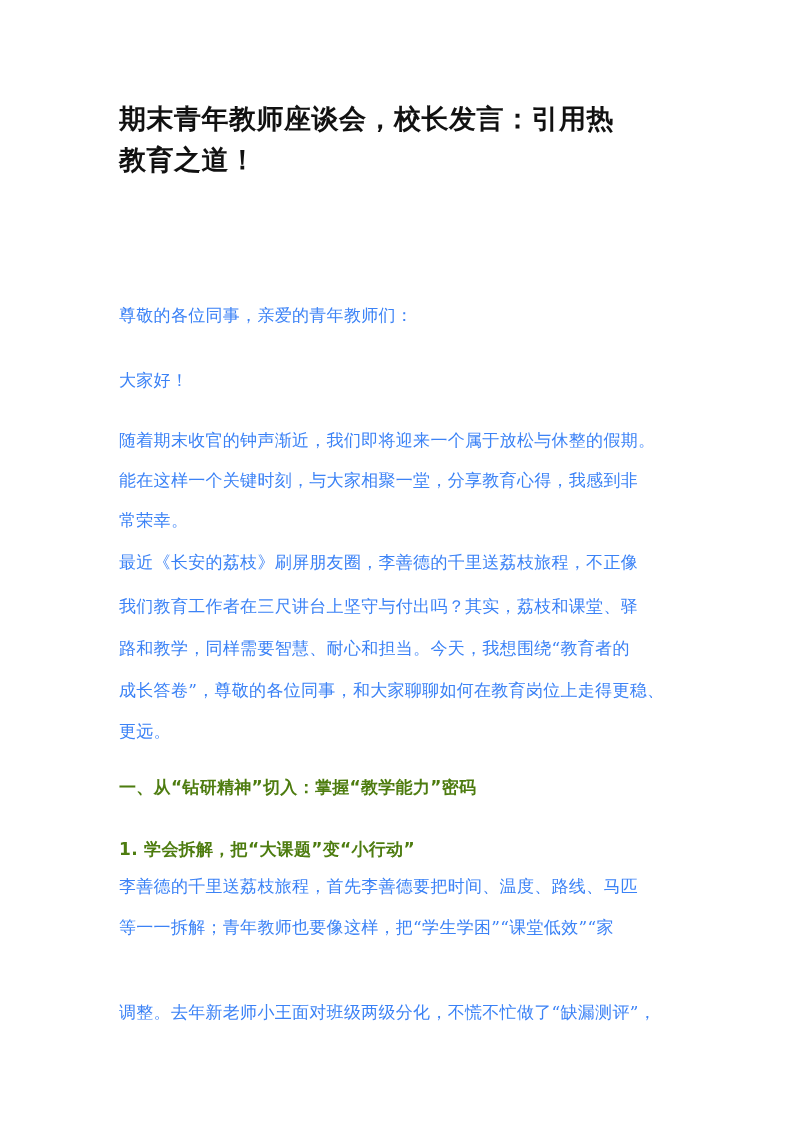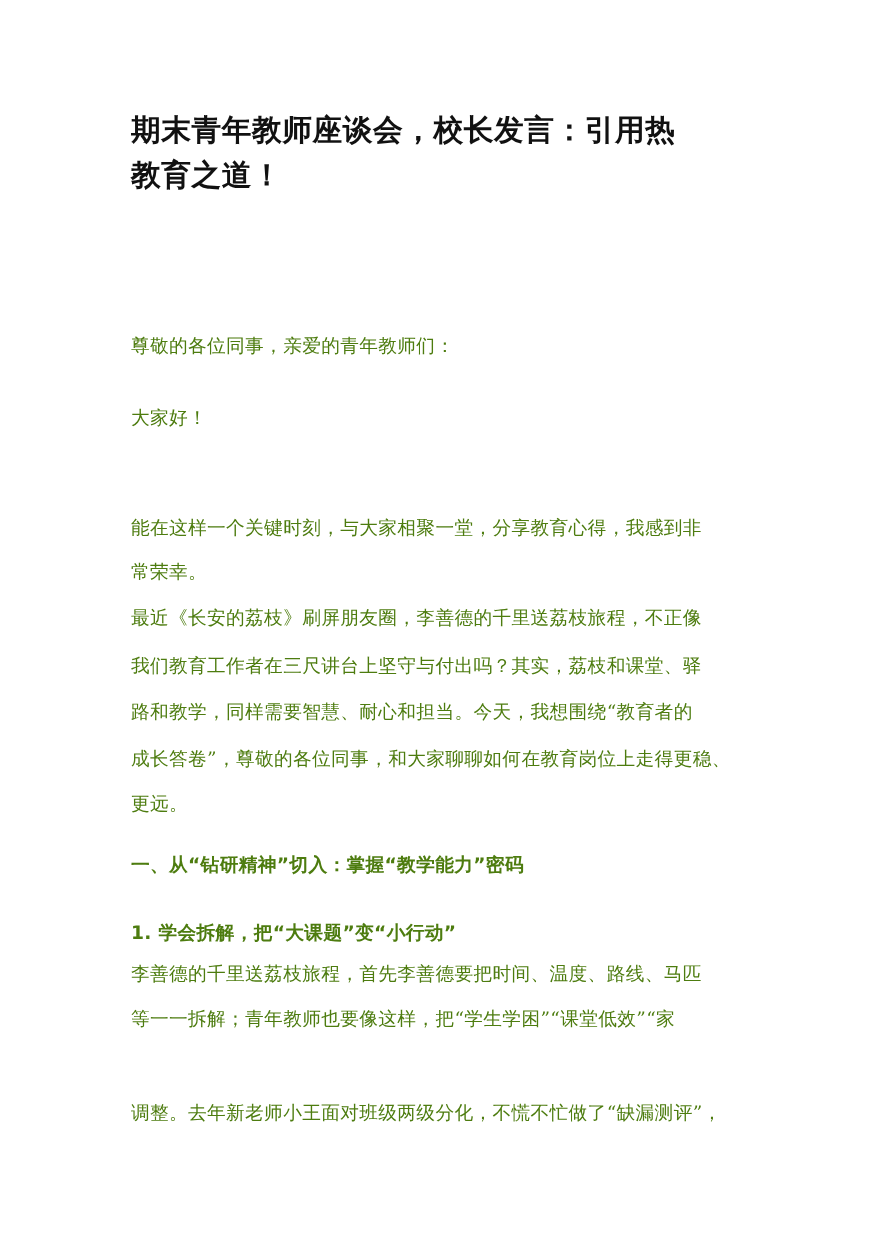--- a/index.html
+++ b/index.html
@@ -4,35 +4,36 @@
 <style>
   html, body { margin: 0; padding: 0; background: #ffffff; }
   body { width: 793px; height: 1122px; overflow: hidden; position: relative;
          font-family: "DejaVu Serif", "Liberation Serif", serif; color: #111; }
   .page { position: absolute; left: 0; top: 0; width: 772px; height: 1122px; }
   .title { position: absolute; left: 119px; top: 98px; width: 560px;
            font-family: "DejaVu Sans", "Liberation Sans", sans-serif;
            font-weight: bold; font-size: 27px; line-height: 41px; letter-spacing: 0.5px;
            color: #111; margin: 0; }
   .line { position: absolute; left: 119px; white-space: nowrap; font-size: 17px;
-          line-height: 22px; color: #4d7c0f; letter-spacing: 0.3px; }
+          line-height: 22px; color: #3b82f6; letter-spacing: 0.3px; }
   .heading { font-family: "DejaVu Sans", "Liberation Sans", sans-serif; font-weight: bold; color: #4d7c0f; }
 </style>
 </head>
 <body>
 
 <div class="page">
   <h1 class="title">
     <div>期末青年教师座谈会，校长发言：引用热</div>
     <div>教育之道！</div>
   </h1>
 
   <div class="line" style="top:304px">尊敬的各位同事，亲爱的青年教师们：</div>
   <div class="line" style="top:369px">大家好！</div>
 
+  <div class="line" style="top:429px">随着期末收官的钟声渐近，我们即将迎来一个属于放松与休整的假期。</div>
   <div class="line" style="top:469px">能在这样一个关键时刻，与大家相聚一堂，分享教育心得，我感到非</div>
   <div class="line" style="top:509px">常荣幸。</div>
 
   <div class="line" style="top:551px">最近《长安的荔枝》刷屏朋友圈，李善德的千里送荔枝旅程，不正像</div>
   <div class="line" style="top:595px">我们教育工作者在三尺讲台上坚守与付出吗？其实，荔枝和课堂、驿</div>
   <div class="line" style="top:637px">路和教学，同样需要智慧、耐心和担当。今天，我想围绕“教育者的</div>
   <div class="line" style="top:679px">成长答卷”，尊敬的各位同事，和大家聊聊如何在教育岗位上走得更稳、</div>
   <div class="line" style="top:720px">更远。</div>
 
   <div class="line heading" style="top:776px">一、从“钻研精神”切入：掌握“教学能力”密码</div>

